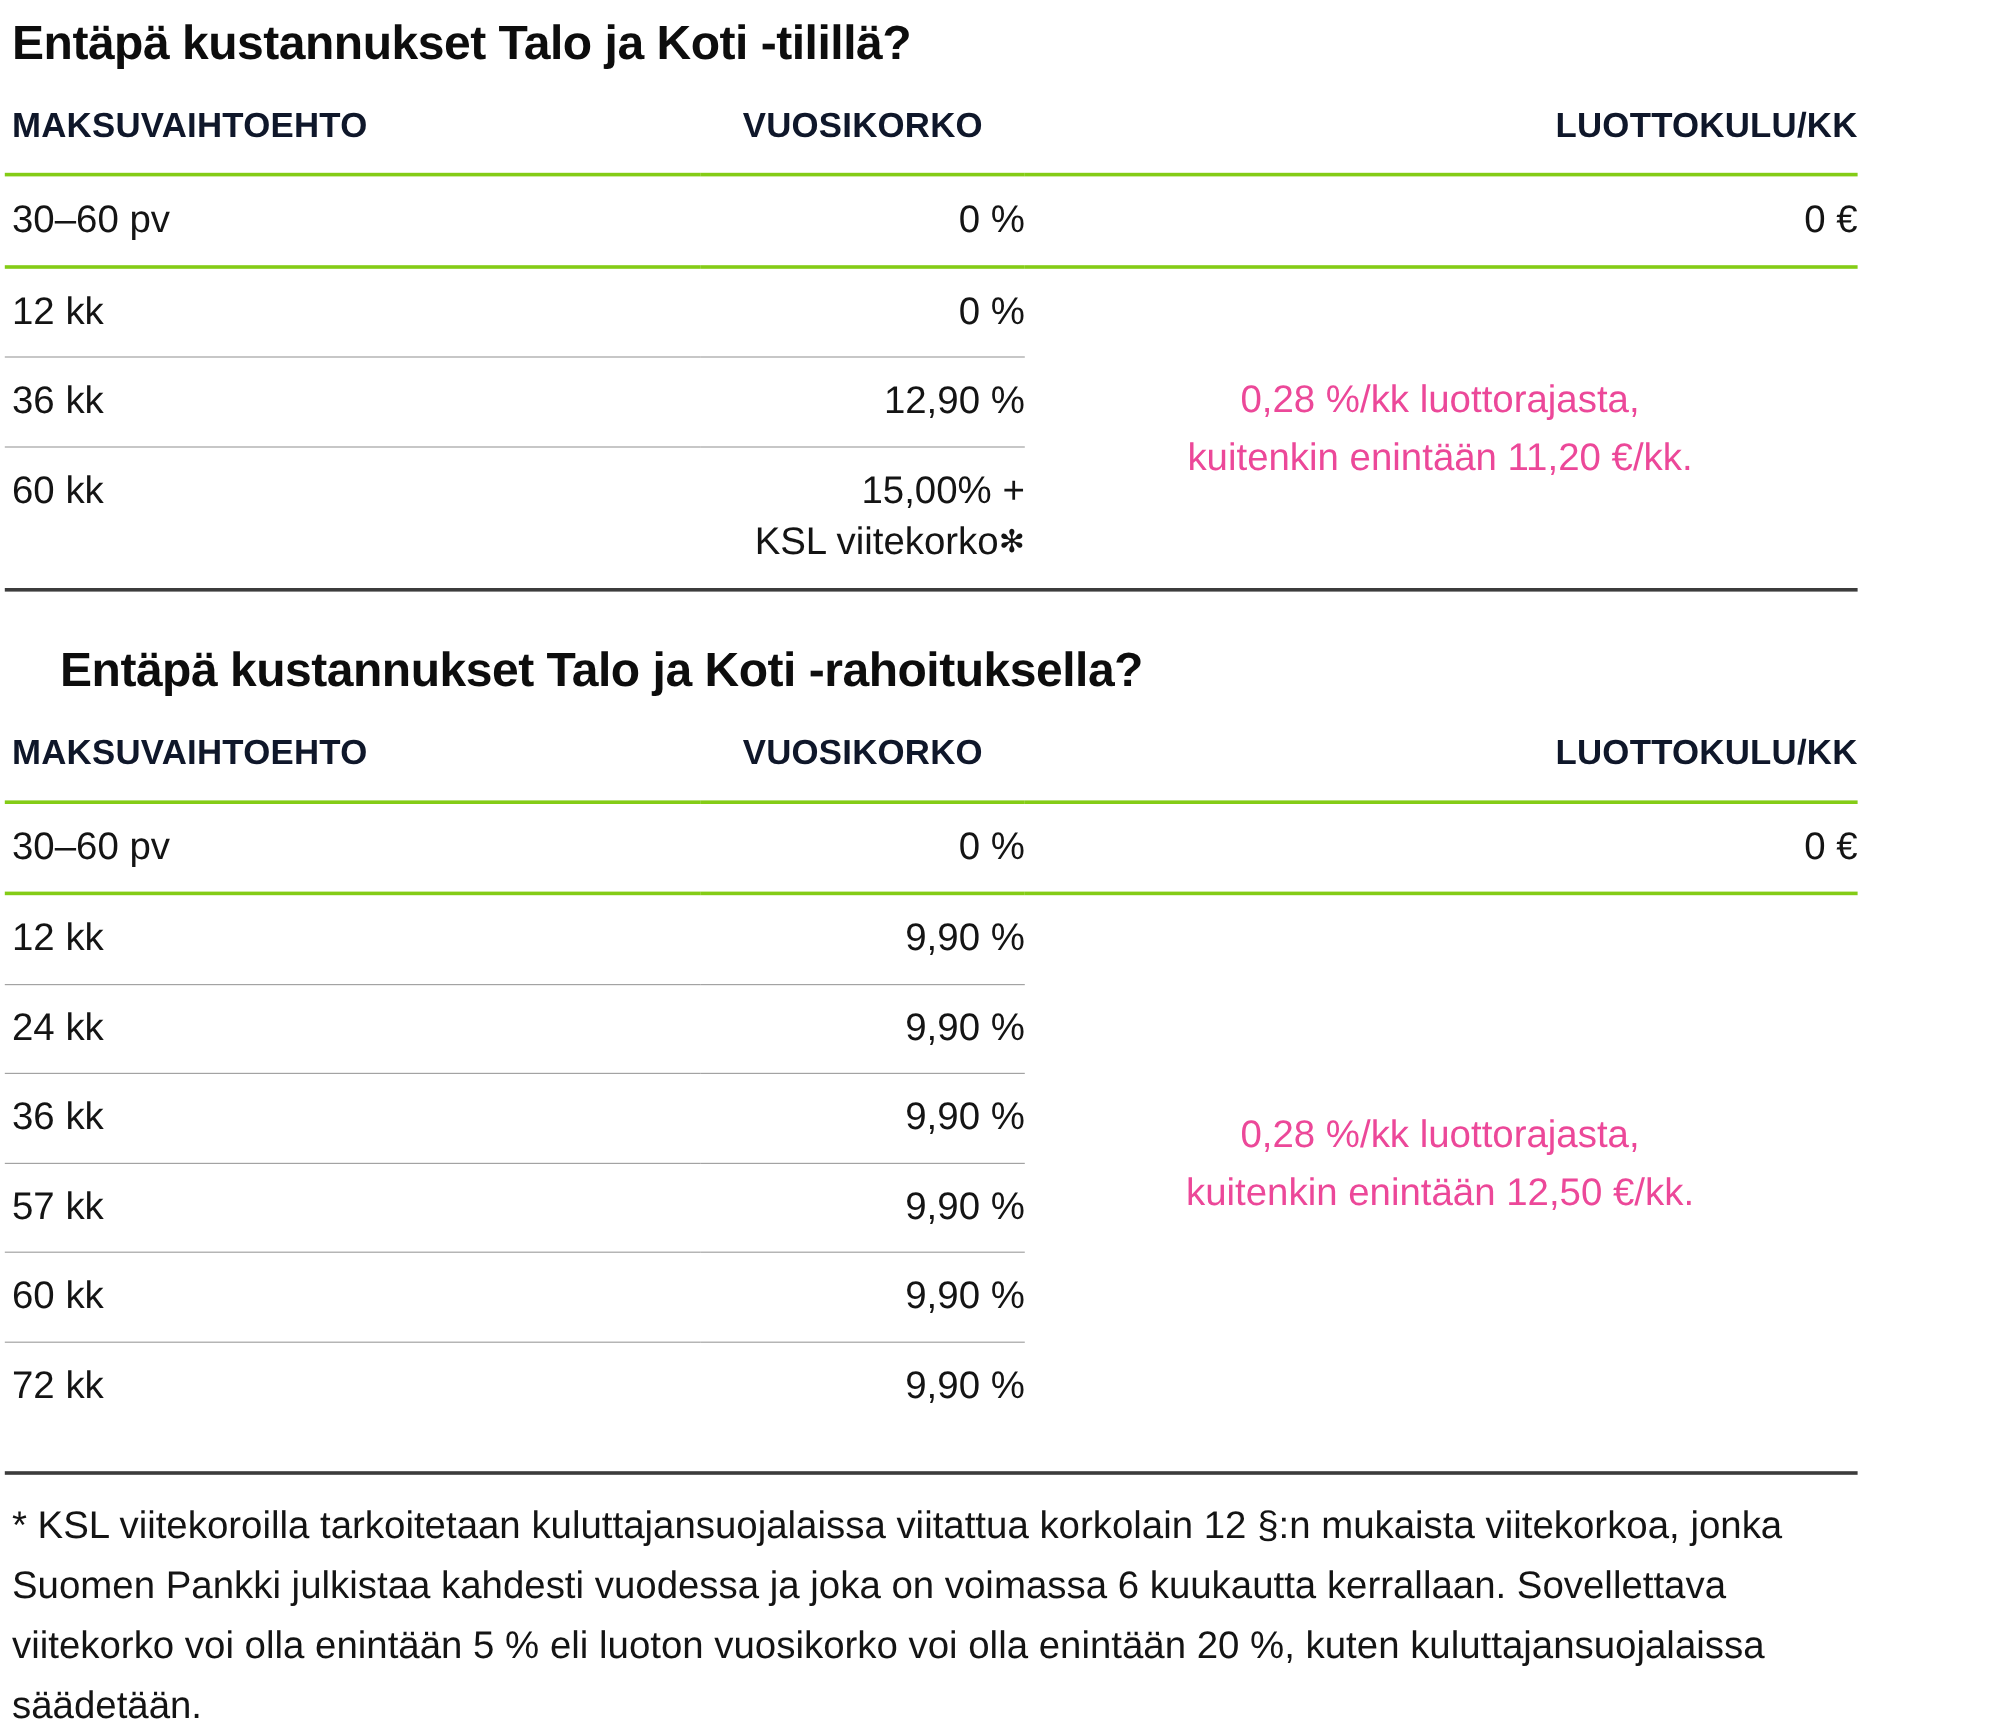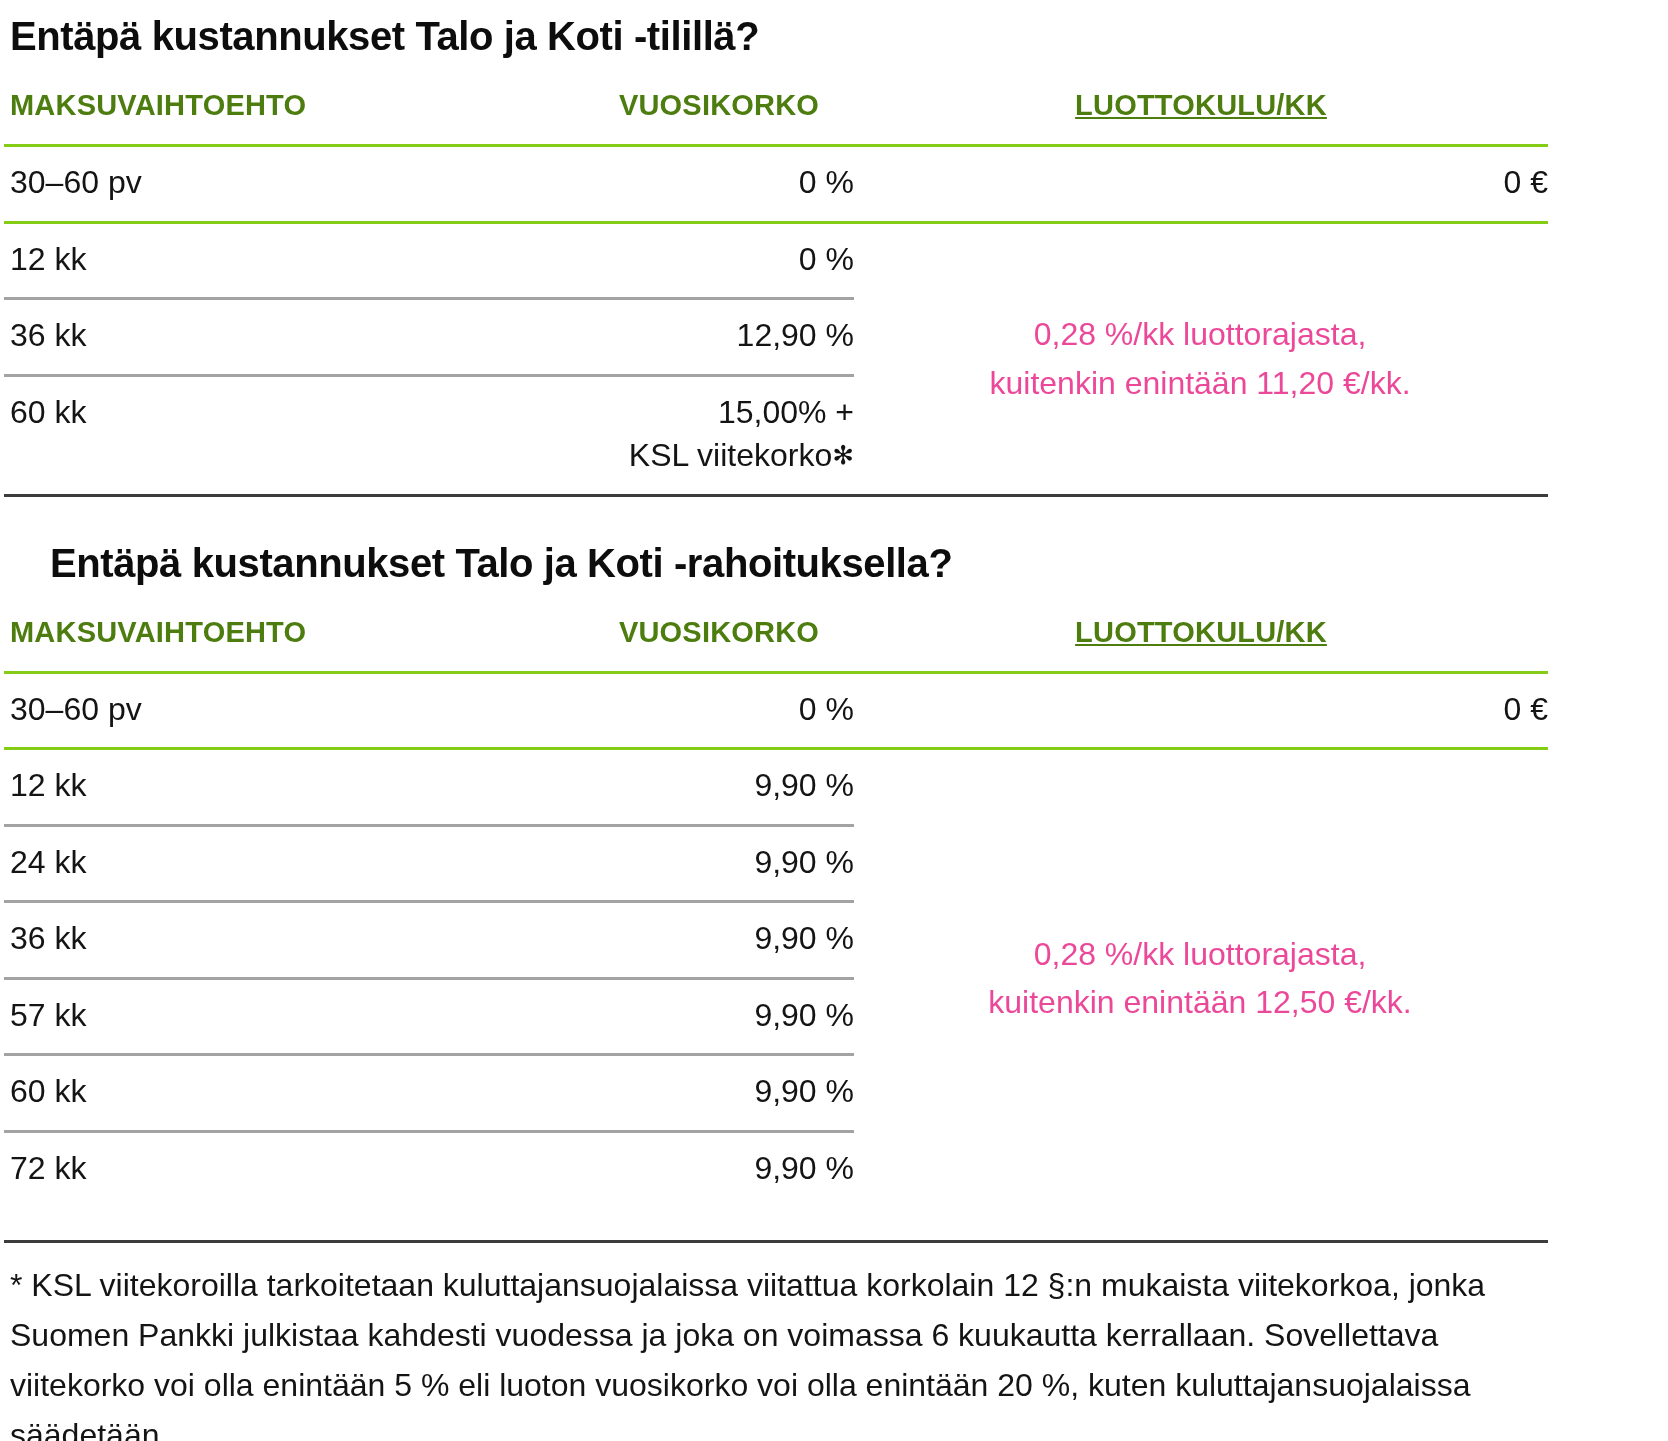--- a/index.html
+++ b/index.html
@@ -44,43 +44,43 @@
   }
 
   .rate-table col.c-opt  { width: 580px; }
   .rate-table col.c-rate { width: 270px; }
   .rate-table col.c-fee  { width: 694px; }
 
   .rate-table th {
     font-size: 29px;
     font-weight: 700;
     letter-spacing: 0.2px;
-    color: #4d7c0f;
+    color: #0f172a;
     padding: 0 0 22px 0;
     vertical-align: bottom;
   }
   .rate-table th.h-opt  { text-align: left;  padding-left: 6px; }
   .rate-table th.h-rate { text-align: center; }
-  .rate-table th.h-fee  { text-align: center; text-decoration: underline; }
+  .rate-table th.h-fee  { text-align: right; }
 
   .rate-table td {
     font-size: 32px;
     font-weight: 400;
     color: #141414;
     padding: 14px 0 16px 0;
     vertical-align: top;
     line-height: 1.36;
   }
   .rate-table td.d-opt  { text-align: left;  padding-left: 6px; }
   .rate-table td.d-rate { text-align: right; }
   .rate-table td.d-fee  { text-align: right; }
 
   
   .rule-full  { border-top: 3px solid #84cc16; }
-  .rule-part  { border-top: 3px solid #a3a3a3; }
+  .rule-part  { border-top: 1px solid #a3a3a3; }
 
   
   td.fee-merged {
     text-align: center;
     vertical-align: middle;
     font-size: 32px;
     line-height: 1.52;
     padding: 0 36px 0 34px;
     color: #ec4899;
   }

